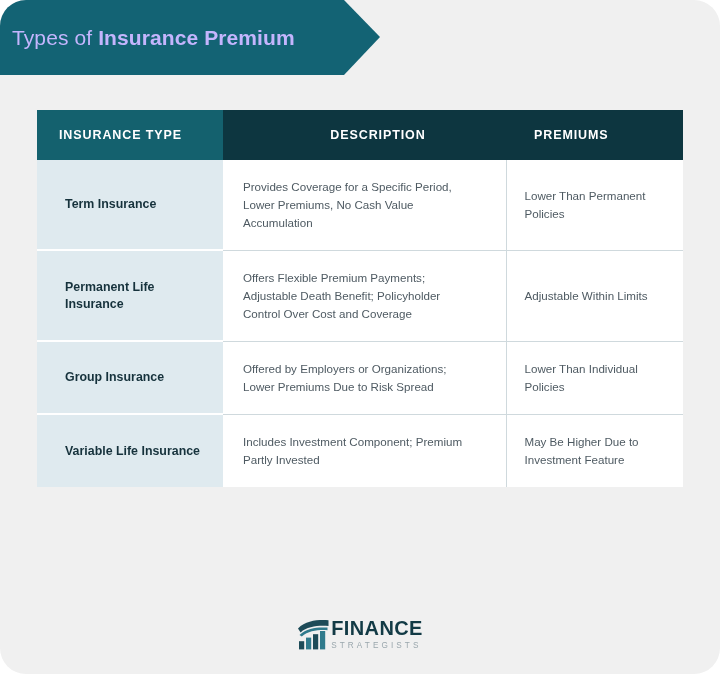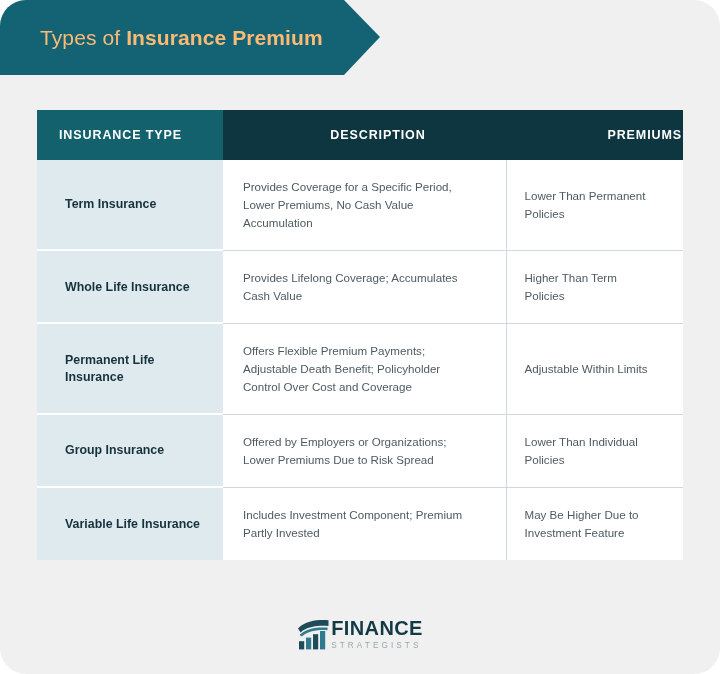--- a/index.html
+++ b/index.html
@@ -41,24 +41,24 @@
     top: 0;
     width: 380px;
     height: 75px;
     background: #136374;
     -webkit-clip-path: polygon(0 0, 344px 0, 380px 37px, 344px 75px, 0 75px);
     clip-path: polygon(0 0, 344px 0, 380px 37px, 344px 75px, 0 75px);
     display: flex;
     align-items: center;
   }
   .banner-text {
-    color: #fdba74;
+    color: #c4b5fd;
     font-size: 21px;
     letter-spacing: .1px;
-    padding-left: 40px;
+    padding-left: 12px;
     white-space: nowrap;
     font-weight: 400;
   }
   .banner-text b {
     font-weight: 700;
   }
 
   
   .table {
     position: absolute;
@@ -89,21 +89,21 @@
   th.h-type {
     background: #14616e;
     padding-left: 22px;
   }
   th.h-desc {
     background: #0d3640;
     text-align: center;
   }
   th.h-prem {
     background: #0d3640;
-    text-align: right;
+    text-align: left;
   }
 
   
   tbody td {
     background: #ffffff;
     border-bottom: 1px solid #cfd9dd;
     font-size: 11.6px;
     line-height: 1.55;
     color: #4e5a62;
   }
@@ -189,25 +189,20 @@
         <th class="h-type">INSURANCE TYPE</th>
         <th class="h-desc">DESCRIPTION</th>
         <th class="h-prem">PREMIUMS</th>
       </tr>
     </thead>
     <tbody>
       <tr>
         <td class="c-type">Term Insurance</td>
         <td class="c-desc">Provides Coverage for a Specific Period, Lower Premiums, No Cash Value Accumulation</td>
         <td class="c-prem">Lower Than Permanent Policies</td>
-      </tr>
-      <tr>
-        <td class="c-type">Whole Life Insurance</td>
-        <td class="c-desc">Provides Lifelong Coverage; Accumulates Cash Value</td>
-        <td class="c-prem">Higher Than Term Policies</td>
       </tr>
       <tr>
         <td class="c-type">Permanent Life Insurance</td>
         <td class="c-desc">Offers Flexible Premium Payments; Adjustable Death Benefit; Policyholder Control Over Cost and Coverage</td>
         <td class="c-prem">Adjustable Within Limits</td>
       </tr>
       <tr>
         <td class="c-type">Group Insurance</td>
         <td class="c-desc">Offered by Employers or Organizations; Lower Premiums Due to Risk Spread</td>
         <td class="c-prem">Lower Than Individual Policies</td>

